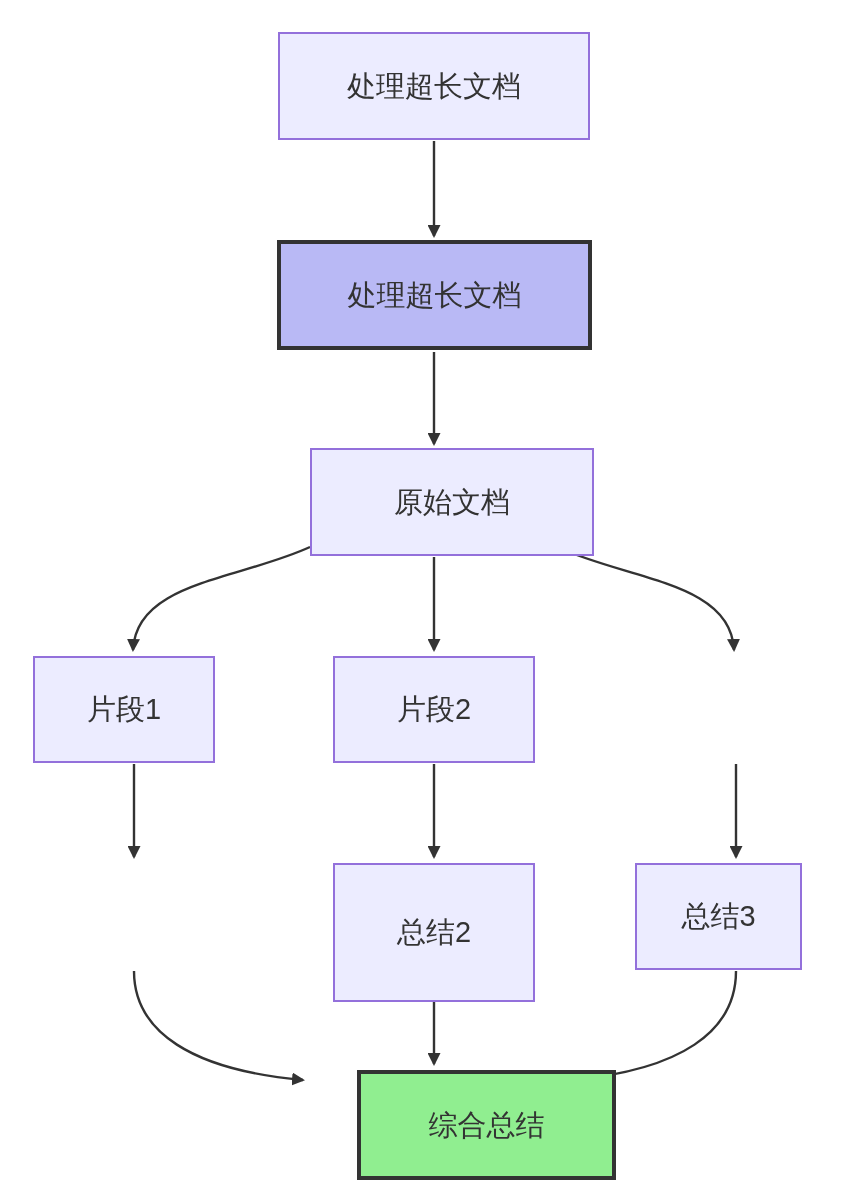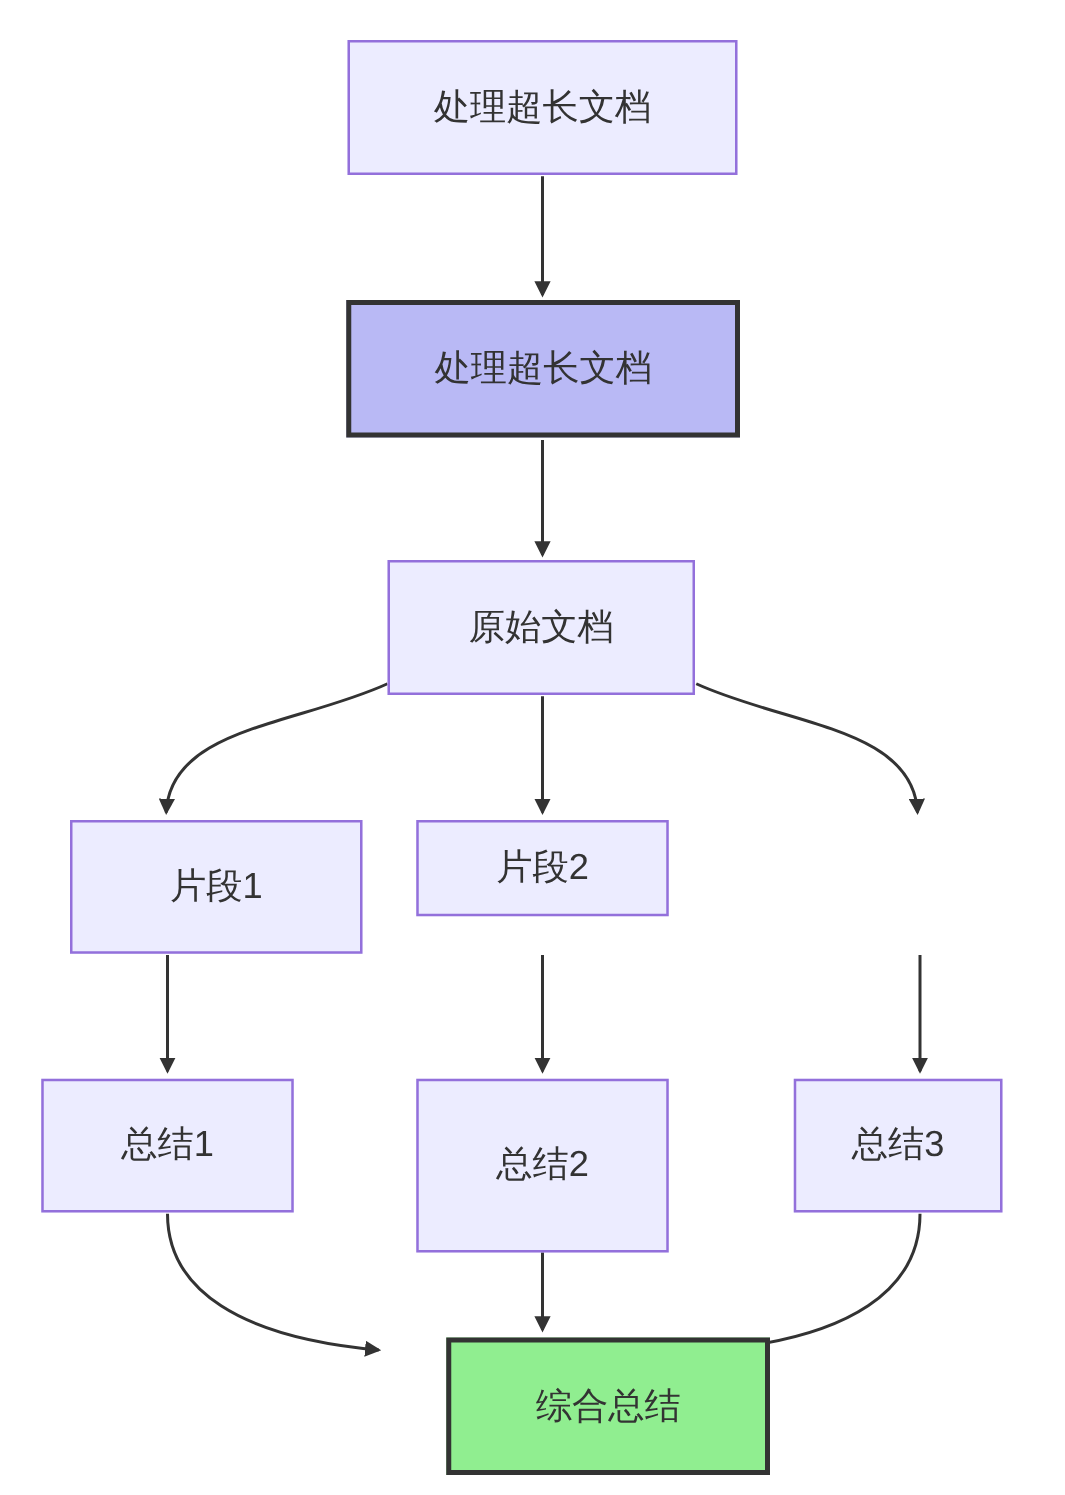--- a/index.html
+++ b/index.html
@@ -56,23 +56,23 @@
     background: var(--strategy-fill);
     border: 4px solid var(--strategy-border);
   }
   .node.green-highlight {
     background: var(--result-fill);
     border: 4px solid var(--result-border);
   }
   
   .n-start    { left: 278px; top: 32px;   width: 312px; height: 108px; }
   .n-strategy { left: 277px; top: 240px;  width: 315px; height: 110px; }
-  .n-doc      { left: 310px; top: 448px;  width: 246px; height: 108px; }
-  .n-chunk1   { left: 33px;  top: 656px;  width: 234px; height: 107px; margin-left: 23px; }
-  .n-chunk2   { left: 333px; top: 656px;  width: 202px; height: 77px; }
+  .n-doc      { left: 310px; top: 448px;  width: 284px; height: 108px; }
+  .n-chunk1   { left: 33px;  top: 656px;  width: 182px; height: 107px; }
+  .n-chunk2   { left: 333px; top: 656px;  width: 202px; height: 107px; }
   .n-chunk3   { left: 635px; top: 656px;  width: 202px; height: 107px; }
   .n-summary1 { left: 33px;  top: 863px;  width: 202px; height: 107px; }
   .n-summary2 { left: 333px; top: 863px;  width: 202px; height: 139px; }
   .n-summary3 { left: 635px; top: 863px;  width: 167px; height: 107px; }
   .n-final    { left: 309px; top: 1070px; width: 259px; height: 110px; margin-left: 48px; }
 </style>
 </head>
 <body>
 
 <div class="stage">
@@ -94,18 +94,17 @@
     <path class="link" marker-end="url(#arrowhead)" d="M134 971 C 134 1032, 192 1070, 303 1080"></path>
     <path class="link" marker-end="url(#arrowhead)" d="M434 971 L434 1064"></path>
     <path class="link" marker-end="url(#arrowhead)" d="M736 971 C 736 1032, 680 1070, 572 1080"></path>
   </svg>
 
   <div class="node n-start">处理超长文档</div>
   <div class="node n-strategy purple-highlight">处理超长文档</div>
   <div class="node n-doc">原始文档</div>
   <div class="node n-chunk1">片段1</div>
   <div class="node n-chunk2">片段2</div>
-  <div class="node n-summary1">总结1</div>
   <div class="node n-summary2">总结2</div>
   <div class="node n-summary3">总结3</div>
   <div class="node n-final green-highlight">综合总结</div>
 
 </div>
 
 </body></html>

